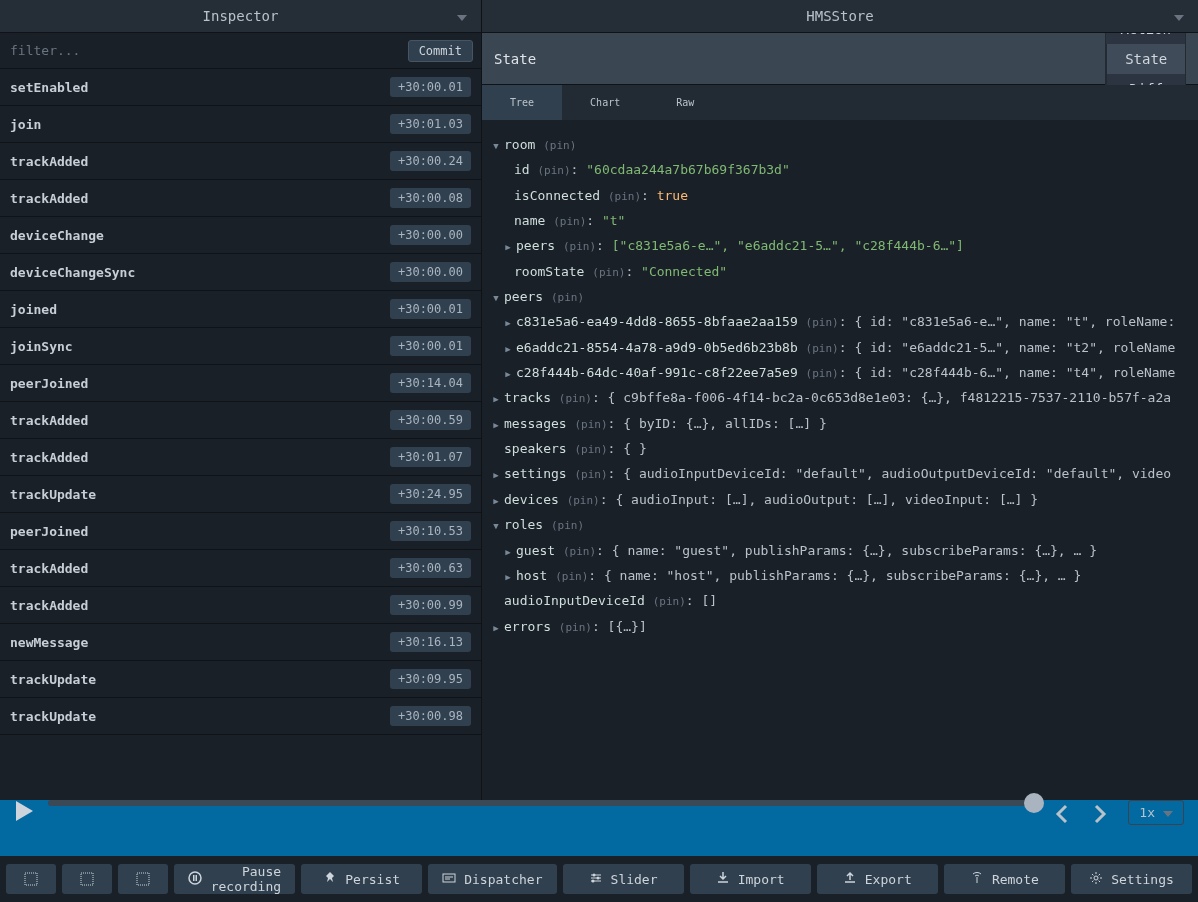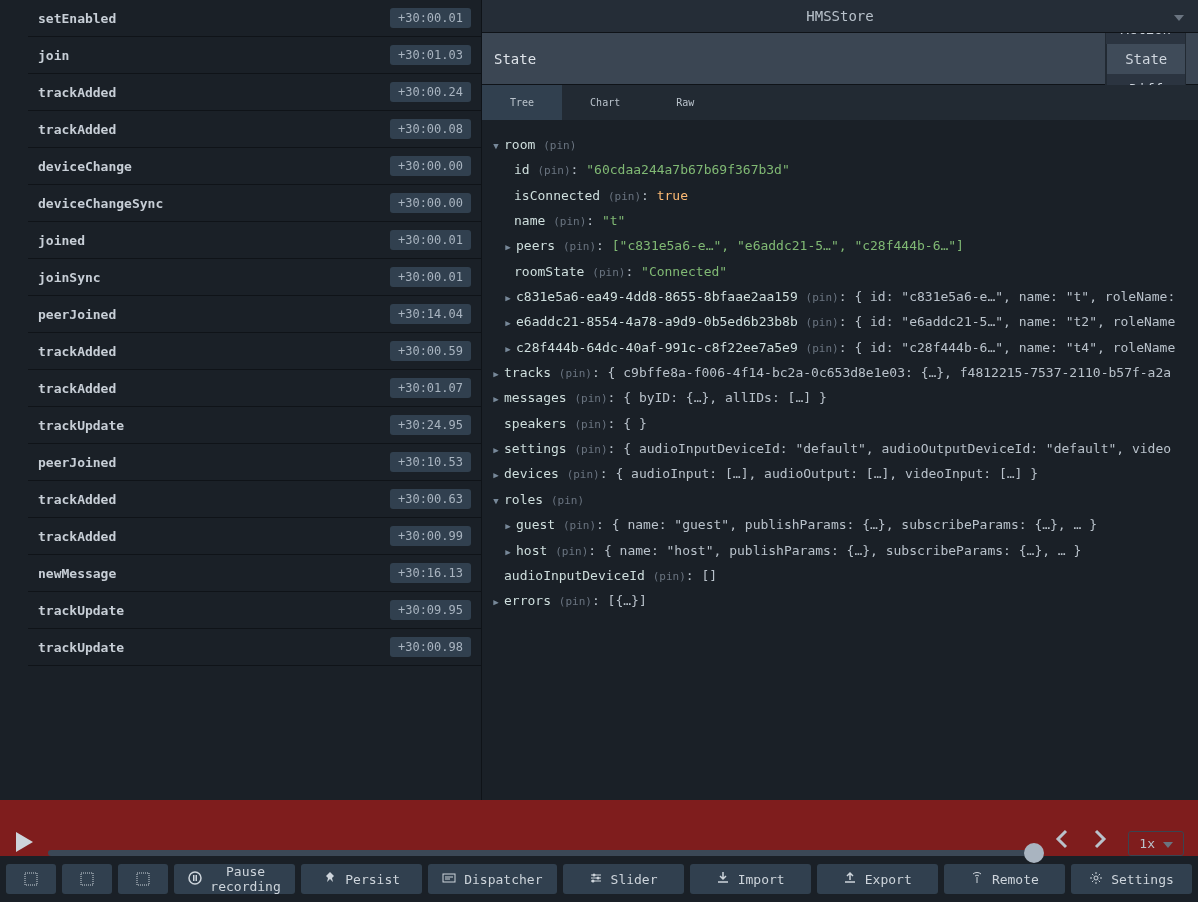--- a/index.html
+++ b/index.html
@@ -75,21 +75,20 @@
   padding:3px 10px;
   border-radius:3px;
   font-size:12px;
   font-family:inherit;
   cursor:pointer;
 }
 .action-list {
   flex:1;
   overflow-y:auto;
   overflow-x:hidden;
-  margin-left:28px;
 }
 .action-item {
   display:flex;
   align-items:center;
   justify-content:space-between;
   padding:8px 10px;
   border-bottom:1px solid #0f1318;
   cursor:pointer;
 }
 .action-time {
@@ -166,24 +165,24 @@
 .key { color:#cfdfde; }
 .pin-label { color:#6a7480; font-size:11px; }
 .colon { color:#b9c2cb; }
 .str { color:#80b974; }
 .bool { color:#fdba74; }
 .obj { color:#b9c2cb; }
 
 .playback {
   height:56px;
   display:flex;
-  align-items:flex-end;
+  align-items:flex-start;
   padding:0 14px;
   gap:14px;
-  background:#7f1d1d;
+  background:#0369a1;
 }
 .play-btn { cursor:pointer; }
 .play-btn svg { width:20px; height:22px; fill:#cdd4db; }
 .slider-track {
   flex:1;
   height:6px;
   background:#3b4856;
   border-radius:3px;
   position:relative;
 }
@@ -226,34 +225,44 @@
   font-family:inherit;
   font-size:13px;
   cursor:pointer;
   display:flex;
   align-items:center;
   gap:8px;
   height:30px;
 }
 .tbbtn.icon-only { padding:7px 18px; }
 .tbbtn svg { width:14px; height:14px; fill:#cdd4db; }
-.tbbtn.flex { flex:1; justify-content:center; }
+.tbbtn.flex { flex:1; justify-content:center;text-align:right; }
 
 
 ::-webkit-scrollbar { width:14px; height:14px; }
 ::-webkit-scrollbar-track { background:#222a33; }
 ::-webkit-scrollbar-thumb { background:#4a5664; border-radius:2px; }
 ::-webkit-scrollbar-corner { background:#222a33; }
 </style>
 </head>
 <body>
 
 <div class="top-panels">
 
   <div class="left-panel">
+    <div class="panel-title">
+      <span>Inspector</span>
+      <span class="chev"><svg viewBox="0 0 10 6">
+            <path d="M0 0l5 6 5-6z"></path>
+          </svg></span>
+    </div>
+    <div class="filter-row">
+      <input class="filter-input" placeholder="filter..." style="">
+      <button class="commit-btn">Commit</button>
+    </div>
     <div class="action-list" id="action-list">
         <div class="action-item">
           <span class="action-name">setEnabled</span>
           <span class="action-time">+30:00.01</span>
         </div>
         <div class="action-item">
           <span class="action-name">join</span>
           <span class="action-time">+30:01.03</span>
         </div>
         <div class="action-item">
@@ -345,20 +354,21 @@
     </div>
     <div class="tree-body">
 
       <div class="tree-line" style="padding-left:4px"><span class="arrow down"></span><span class="key">room</span> <span class="pin-label">(pin)</span></div>
       <div class="tree-line" style="padding-left:28px"><span class="key">id</span> <span class="pin-label">(pin)</span><span class="colon">: </span><span class="str">"60cdaa244a7b67b69f367b3d"</span></div>
       <div class="tree-line" style="padding-left:28px"><span class="key">isConnected</span> <span class="pin-label">(pin)</span><span class="colon">: </span><span class="bool">true</span></div>
       <div class="tree-line" style="padding-left:28px"><span class="key">name</span> <span class="pin-label">(pin)</span><span class="colon">: </span><span class="str">"t"</span></div>
       <div class="tree-line" style="padding-left:16px"><span class="arrow right"></span><span class="key">peers</span> <span class="pin-label">(pin)</span><span class="colon">: </span><span class="str">["c831e5a6-e…", "e6addc21-5…", "c28f444b-6…"]</span></div>
       <div class="tree-line" style="padding-left:28px"><span class="key">roomState</span> <span class="pin-label">(pin)</span><span class="colon">: </span><span class="str">"Connected"</span></div>
 
+      <div class="tree-line" style="padding-left:4px"><span class="arrow down"></span><span class="key">peers</span> <span class="pin-label">(pin)</span></div>
       <div class="tree-line" style="padding-left:16px"><span class="arrow right"></span><span class="key">c831e5a6-ea49-4dd8-8655-8bfaae2aa159</span> <span class="pin-label">(pin)</span><span class="colon">: </span><span class="obj">{ id: "c831e5a6-e…", name: "t", roleName:</span></div>
       <div class="tree-line" style="padding-left:16px"><span class="arrow right"></span><span class="key">e6addc21-8554-4a78-a9d9-0b5ed6b23b8b</span> <span class="pin-label">(pin)</span><span class="colon">: </span><span class="obj">{ id: "e6addc21-5…", name: "t2", roleName</span></div>
       <div class="tree-line" style="padding-left:16px"><span class="arrow right"></span><span class="key">c28f444b-64dc-40af-991c-c8f22ee7a5e9</span> <span class="pin-label">(pin)</span><span class="colon">: </span><span class="obj">{ id: "c28f444b-6…", name: "t4", roleName</span></div>
 
       <div class="tree-line" style="padding-left:4px"><span class="arrow right"></span><span class="key">tracks</span> <span class="pin-label">(pin)</span><span class="colon">: </span><span class="obj">{ c9bffe8a-f006-4f14-bc2a-0c653d8e1e03: {…}, f4812215-7537-2110-b57f-a2a</span></div>
       <div class="tree-line" style="padding-left:4px"><span class="arrow right"></span><span class="key">messages</span> <span class="pin-label">(pin)</span><span class="colon">: </span><span class="obj">{ byID: {…}, allIDs: […] }</span></div>
       <div class="tree-line" style="padding-left:18px"><span class="key">speakers</span> <span class="pin-label">(pin)</span><span class="colon">: </span><span class="obj">{ }</span></div>
       <div class="tree-line" style="padding-left:4px"><span class="arrow right"></span><span class="key">settings</span> <span class="pin-label">(pin)</span><span class="colon">: </span><span class="obj">{ audioInputDeviceId: "default", audioOutputDeviceId: "default", video</span></div>
       <div class="tree-line" style="padding-left:4px"><span class="arrow right"></span><span class="key">devices</span> <span class="pin-label">(pin)</span><span class="colon">: </span><span class="obj">{ audioInput: […], audioOutput: […], videoInput: […] }</span></div>
       <div class="tree-line" style="padding-left:4px"><span class="arrow down"></span><span class="key">roles</span> <span class="pin-label">(pin)</span></div>

